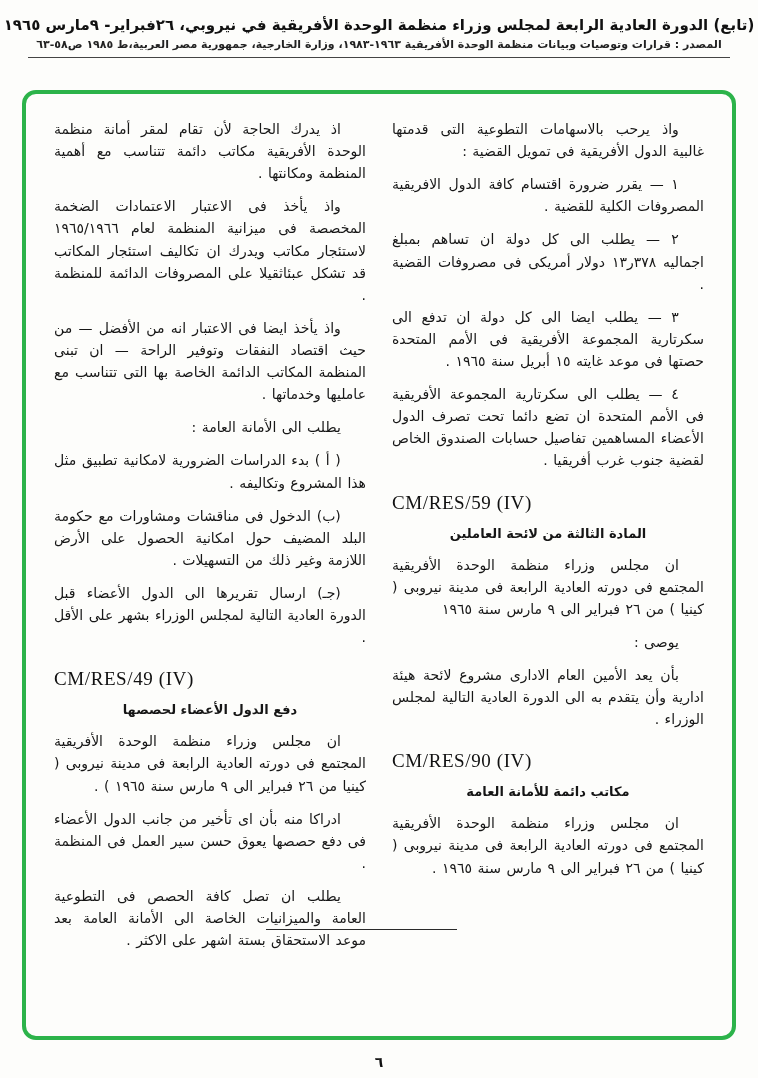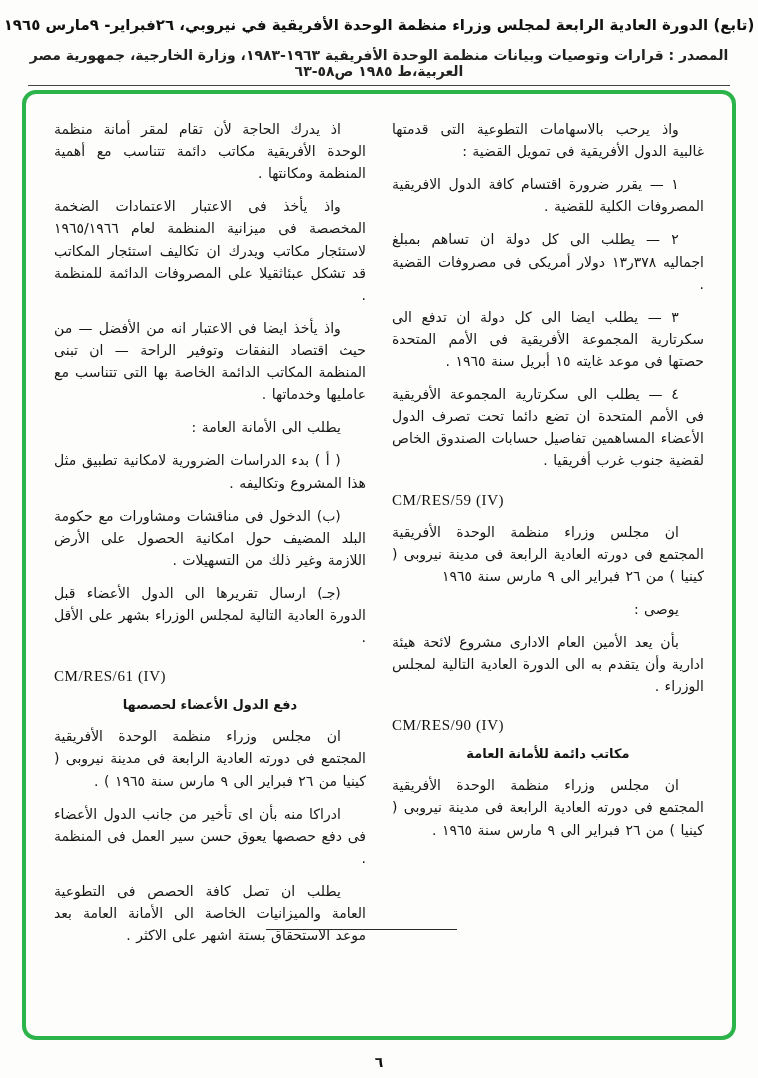--- a/index.html
+++ b/index.html
@@ -24,22 +24,22 @@
     padding-top: 16px;
   }
   .title {
     font-weight: bold;
     font-size: 15px;
     letter-spacing: 0;
     color: #111;
   }
   .source {
     font-weight: bold;
-    font-size: 14px;
-    margin-top: 13px;
+    font-size: 11px;
+    margin-top: 4px;
     color: #222;
   }
   .header-rule {
     border: 0;
     border-top: 1.5px solid #444;
     margin: 6px 28px 0 28px;
   }
   
   .frame {
     position: absolute;
@@ -72,21 +72,21 @@
     font-size: 14px;
     line-height: 1.58;
     margin: 0 0 11px 0;
     text-indent: 1.8em;
     word-spacing: 1px;
   }
   .res {
     direction: ltr;
     text-align: left;
     font-family: "Liberation Serif", serif;
-    font-size: 15px;
+    font-size: 19px;
     letter-spacing: 0.6px;
     margin: 20px 0 12px 0;
     color: #111;
   }
   .heading {
     direction: rtl;
     text-align: center;
     font-weight: bold;
     font-size: 13px;
     margin: 0 0 13px 0;
@@ -125,37 +125,38 @@
   <div class="frame">
     <div class="columns">
 
       <section class="col">
         <p class="para">واذ يرحب بالاسهامات التطوعية التى قدمتها غالبية الدول الأفريقية فى تمويل القضية :</p>
         <p class="para">١ — يقرر ضرورة اقتسام كافة الدول الافريقية المصروفات الكلية للقضية .</p>
         <p class="para">٢ — يطلب الى كل دولة ان تساهم بمبلغ اجماليه ٣٧٨ر١٣ دولار أمريكى فى مصروفات القضية .</p>
         <p class="para">٣ — يطلب ايضا الى كل دولة ان تدفع الى سكرتارية المجموعة الأفريقية فى الأمم المتحدة حصتها فى موعد غايته ١٥ أبريل سنة ١٩٦٥ .</p>
         <p class="para">٤ — يطلب الى سكرتارية المجموعة الأفريقية فى الأمم المتحدة ان تضع دائما تحت تصرف الدول الأعضاء المساهمين تفاصيل حسابات الصندوق الخاص لقضية جنوب غرب أفريقيا .</p>
         <div class="res">CM/RES/59  (IV)</div>
+        <h3 class="heading">المادة الثالثة من لائحة العاملين</h3>
         <p class="para">ان مجلس وزراء منظمة الوحدة الأفريقية المجتمع فى دورته العادية الرابعة فى مدينة نيروبى ( كينيا ) من ٢٦ فبراير الى ٩ مارس سنة ١٩٦٥</p>
         <p class="para">يوصى :</p>
         <p class="para">بأن يعد الأمين العام الادارى مشروع لائحة هيئة ادارية وأن يتقدم به الى الدورة العادية التالية لمجلس الوزراء .</p>
         <div class="res">CM/RES/90  (IV)</div>
         <h3 class="heading">مكاتب دائمة للأمانة العامة</h3>
         <p class="para">ان مجلس وزراء منظمة الوحدة الأفريقية المجتمع فى دورته العادية الرابعة فى مدينة نيروبى ( كينيا ) من ٢٦ فبراير الى ٩ مارس سنة ١٩٦٥ .</p>
       </section>
 
       <section class="col">
         <p class="para">اذ يدرك الحاجة لأن تقام لمقر أمانة منظمة الوحدة الأفريقية مكاتب دائمة تتناسب مع أهمية المنظمة ومكانتها .</p>
         <p class="para">واذ يأخذ فى الاعتبار الاعتمادات الضخمة المخصصة فى ميزانية المنظمة لعام ١٩٦٥/١٩٦٦ لاستئجار مكاتب ويدرك ان تكاليف استئجار المكاتب قد تشكل عبئاثقيلا على المصروفات الدائمة للمنظمة .</p>
         <p class="para">واذ يأخذ ايضا فى الاعتبار انه من الأفضل — من حيث اقتصاد النفقات وتوفير الراحة — ان تبنى المنظمة المكاتب الدائمة الخاصة بها التى تتناسب مع عامليها وخدماتها .</p>
         <p class="para">يطلب الى الأمانة العامة :</p>
         <p class="para">( أ ) بدء الدراسات الضرورية لامكانية تطبيق مثل هذا المشروع وتكاليفه .</p>
         <p class="para">(ب) الدخول فى مناقشات ومشاورات مع حكومة البلد المضيف حول امكانية الحصول على الأرض اللازمة وغير ذلك من التسهيلات .</p>
         <p class="para">(جـ) ارسال تقريرها الى الدول الأعضاء قبل الدورة العادية التالية لمجلس الوزراء بشهر على الأقل .</p>
-        <div class="res">CM/RES/61  (IV)</div>
+        <div class="res">CM/RES/49  (IV)</div>
         <h3 class="heading">دفع الدول الأعضاء لحصصها</h3>
         <p class="para">ان مجلس وزراء منظمة الوحدة الأفريقية المجتمع فى دورته العادية الرابعة فى مدينة نيروبى ( كينيا من ٢٦ فبراير الى ٩ مارس سنة ١٩٦٥ ) .</p>
         <p class="para">ادراكا منه بأن اى تأخير من جانب الدول الأعضاء فى دفع حصصها يعوق حسن سير العمل فى المنظمة .</p>
         <p class="para">يطلب ان تصل كافة الحصص فى التطوعية العامة والميزانيات الخاصة الى الأمانة العامة بعد موعد الاستحقاق بستة اشهر على الاكثر .</p>
       </section>
 
     </div>
     <hr class="end-rule">
   </div>
 

